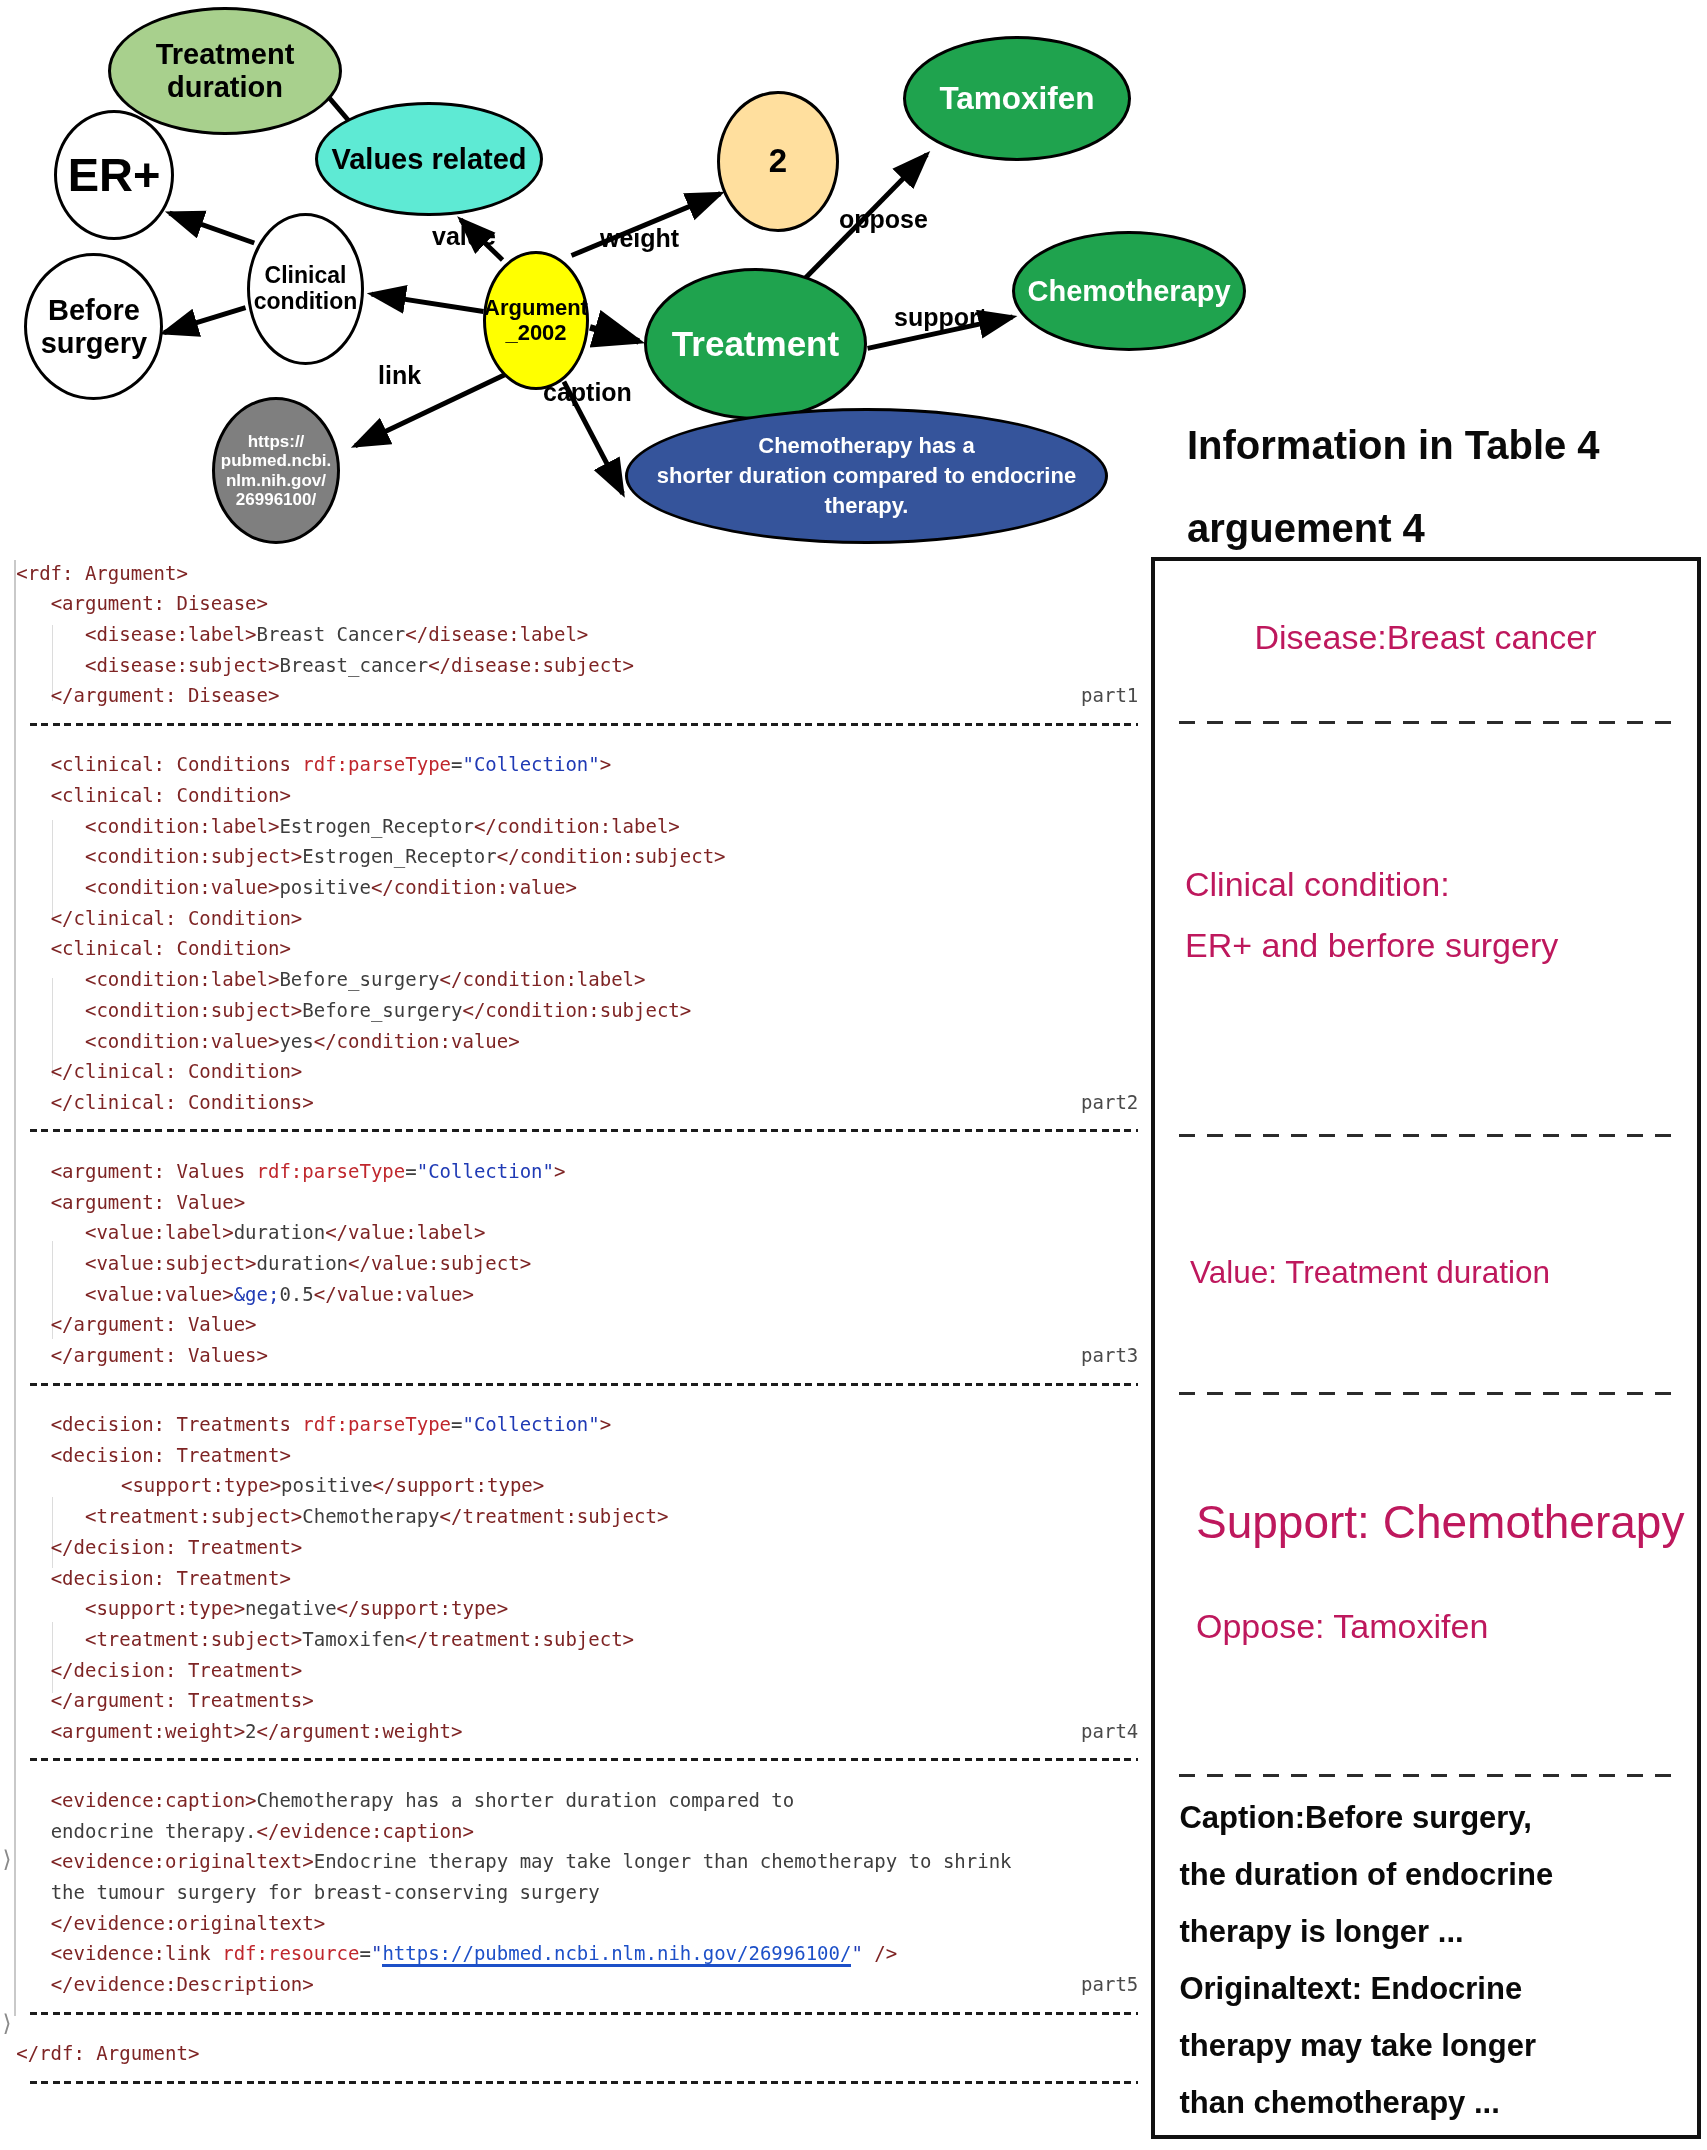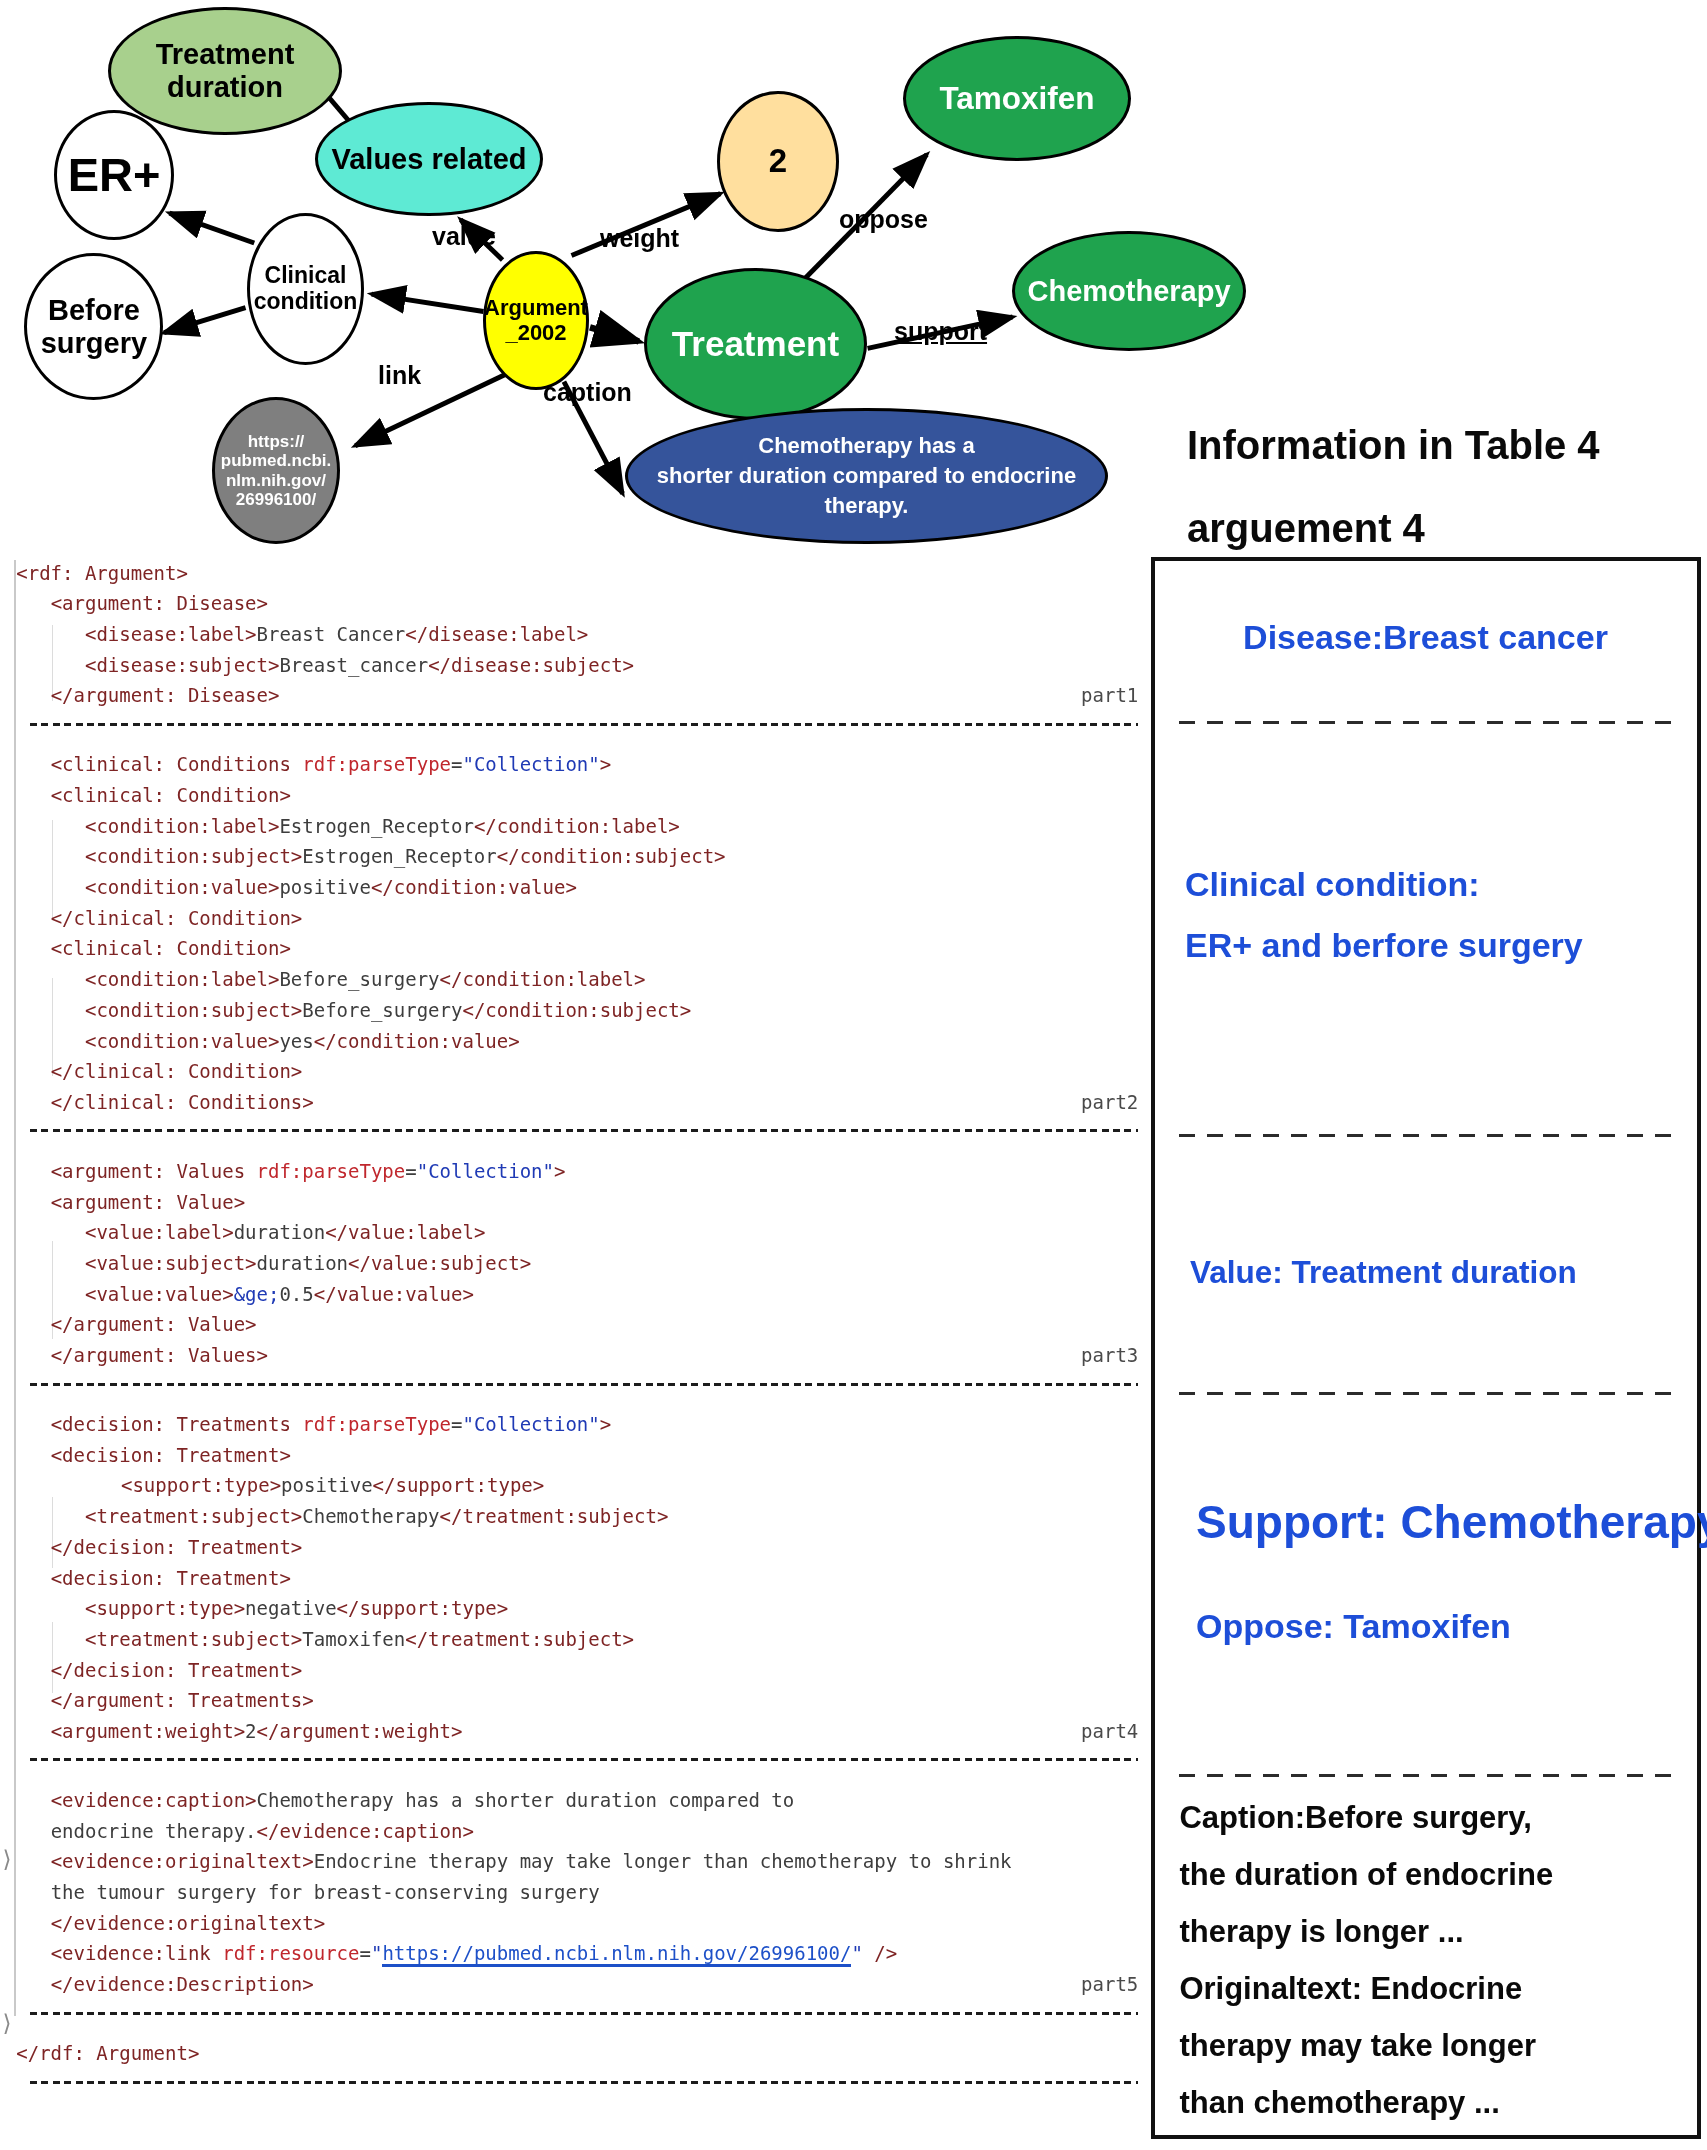--- a/index.html
+++ b/index.html
@@ -25,21 +25,21 @@
   .tok-url{color:#1d50c8;border-bottom:3.3px solid #1d50c8;}
   .part{position:absolute;right:0;top:0;color:#4a4a4a;}
   .sep{position:absolute;left:30px;width:1108px;height:3.3px;
        background:repeating-linear-gradient(90deg,#1c1c1c 0 7px,transparent 7px 11.4px);}
   .vline{position:absolute;background:#c9c9c9;}
   .guide{position:absolute;width:1.1px;background:#dcdcdc;left:52px;}
   .stray{position:absolute;color:#8a8a8a;font-size:23px;font-family:"DejaVu Sans Mono",monospace;}
   
   #panel{position:absolute;left:1151px;top:557px;width:550px;height:1582px;
          border:4.3px solid #111;box-sizing:border-box;background:#fff;}
-  .ptext{position:absolute;font-weight:bold;color:#1d4ed8;white-space:nowrap;}
+  .ptext{position:absolute;font-weight:normal;color:#be185d;white-space:nowrap;}
   .pdiv{position:absolute;left:24.4px;width:497px;height:2.7px;
         background:repeating-linear-gradient(90deg,#2b2b2b 0 16.3px,transparent 16.3px 28px);}
   .cap-line{position:absolute;left:24.4px;font-weight:bold;font-size:31px;color:#0a0a0a;white-space:nowrap;}
 </style>
 </head>
 <body>
 
 <svg id="edges" width="1708" height="560" viewBox="0 0 3144 1030">
   <defs>
     <marker id="arw" markerWidth="9" markerHeight="7" refX="7" refY="3" orient="auto">
@@ -112,21 +112,21 @@
 
 <div class="ellipse node-white" style="left: 625px; top: 408px; width: 483px; height: 136px; font-size: 22px; line-height: 1.35; background: rgb(53, 84, 155);">
   <div>Chemotherapy has a</div>
   <div>shorter duration compared to endocrine</div>
   <div>therapy.</div>
 </div>
 
 <div class="edge-label" style="left:432px;top:222px;">value</div>
 <div class="edge-label" style="left:600px;top:224px;">weight</div>
 <div class="edge-label" style="left:839px;top:205px;">oppose</div>
-<div class="edge-label" style="left:894px;top:317px;text-decoration:underline;">support</div>
+<div class="edge-label" style="left:894px;top:303px;">support</div>
 <div class="edge-label" style="left:378px;top:361px;">link</div>
 <div class="edge-label" style="left:543px;top:378px;">caption</div>
 
 <div class="title-line" style="left:1187px;top:423px;">Information in Table 4</div>
 <div class="title-line" style="left:1187px;top:506px;">arguement 4</div>
 
 <div class="vline" style="left:14px;top:560px;width:1.6px;height:1456px;"></div>
 <div class="guide" style="top:625px;height:76px;"></div>
 <div class="guide" style="top:820px;height:98px;"></div>
 <div class="guide" style="top:978px;height:98px;"></div>

